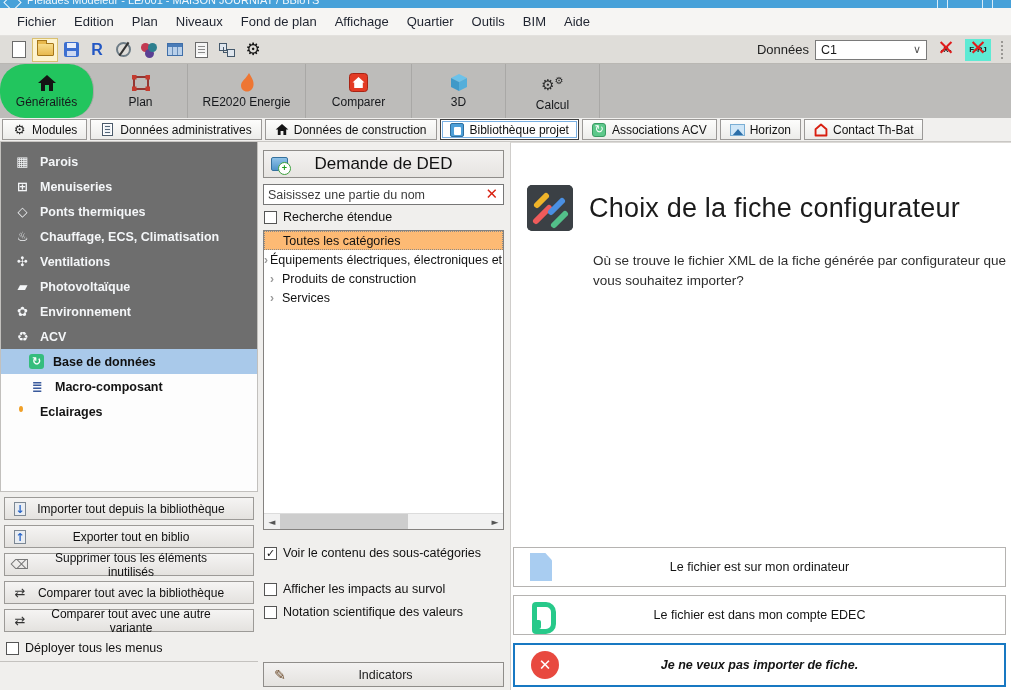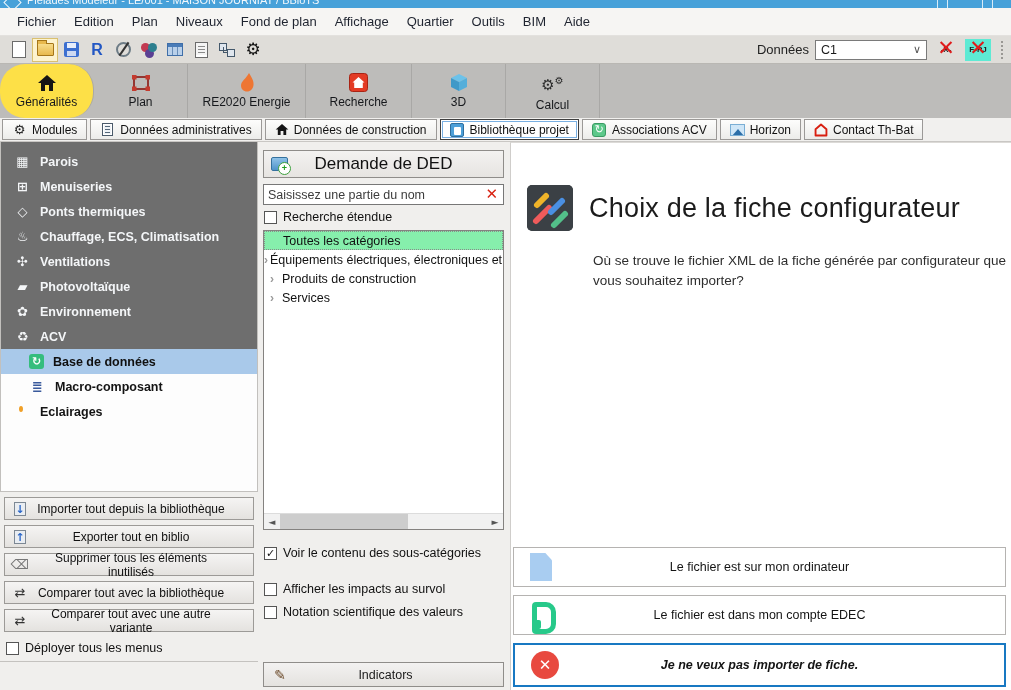--- a/index.html
+++ b/index.html
@@ -57,21 +57,21 @@
   .ti-share { width:16px; height:14px; position:relative; }
   .ti-share::before,.ti-share::after { content:""; position:absolute; width:6px; height:6px; background:#dfe6ee; border:1px solid #44586b; }
   .ti-share::before { left:0; top:0; } .ti-share::after { right:0; bottom:0; }
   .ti-share span { position:absolute; left:4px; top:4px; width:8px; height:6px; border-left:1px solid #44586b; border-bottom:1px solid #44586b; display:block; }
   .ti-gear { font-size:17px; color:#141414; line-height:1; }
 
   
   .maintabs { position:absolute; left:0; top:64px; width:1011px; height:54px; background:#bdbcba; display:flex; }
   .mtab { width:94px; height:54px; display:flex; flex-direction:column; align-items:center; justify-content:center; gap:3px; border-right:1px solid #a9a8a6; cursor:default; }
   .mtab .lbl { font-size:12px; color:#16181c; }
-  .mtab.sel { background:#fde047;border-radius:25px; }
+  .mtab.sel { background:#22c55e;border-radius:25px; }
   .mtab svg { display:block; }
 
   
   .subtabs { position:absolute; left:0; top:118px; width:1011px; height:24px; background:#f1f0ee; border-bottom:1px solid #c9c7c4; display:flex; align-items:center; gap:3px; padding-left:2px; }
   .stab { height:21px; display:flex; align-items:center; gap:5px; padding:0 9px; background:linear-gradient(#fdfdfc,#ececea); border:1px solid #9b9997; font-size:12px; color:#111; cursor:default; }
   .stab.sel { background:#fff; border:1px solid #3f3f3f; box-shadow:0 0 0 1px #fff inset, 0 0 0 2px #7ab0e2 inset; font-family:"Liberation Sans",sans-serif; }
   .st-ic { width:15px; height:15px; display:flex; align-items:center; justify-content:center; }
   .st-gear { font-size:13px; color:#222; line-height:1; }
   .st-doc { width:11px; height:13px; background:#eef2f6; border:1px solid #4a5a6a; box-shadow:inset 0 0 0 1px #fff; position:relative; }
   .st-doc::before { content:""; position:absolute; left:2px; top:2px; width:5px; height:8px; background:repeating-linear-gradient(#55687a 0 1px, transparent 1px 3px); }
@@ -118,21 +118,21 @@
   .searchwrap { margin:0 1px 5px 1px; height:21px; background:#fff; border:1px solid #777; display:flex; align-items:center; }
   .searchwrap input { flex:1; border:none; outline:none; font-size:12.5px; padding:0 4px; color:#222; font-family:"Liberation Sans",sans-serif; background:transparent; }
   .searchwrap input::placeholder { color:#3c3c3c; opacity:1; }
   .search-x { color:#d92313; font-weight:bold; font-size:15px; padding:0 5px; line-height:1; }
   .mid-chk { display:flex; align-items:center; gap:6px; margin:4px 1px 6px 2px; }
   .treebox { margin:2px 1px 0 1px; height:300px; background:#fff; border:1px solid #848280; position:relative; overflow:hidden; }
   .trow { height:19px; display:flex; align-items:center; font-size:12.5px; color:#111; white-space:nowrap; overflow:hidden; }
   .trow .exp { width:16px; text-align:center; color:#9a9a9a; font-size:12px; font-weight:bold; }
   .trow .tlbl { padding-left:2px; }
   .trow.noexp .tlbl { padding-left:18px; }
-  .trow.sel { background:#86efac; border:1px dotted #8a8a8a; }
+  .trow.sel { background:#fdba74; border:1px dotted #8a8a8a; }
   .hscroll { position:absolute; left:0; right:0; bottom:0; height:16px; background:#f1f1f1; border-top:1px solid #dcdcdc; display:flex; align-items:center; }
   .hscroll .arr { width:16px; text-align:center; color:#555; font-size:9px; }
   .hscroll .track { flex:1; position:relative; height:100%; }
   .hscroll .thumb { position:absolute; left:0; top:0; height:100%; width:62%; background:#cdcdcd; }
   .mid-opts { margin-top:16px; }
   .mid-opts .mid-chk { margin:0 1px 15px 2px; }
   .mid-opts .mid-chk + .mid-chk { margin-bottom:9px; }
   .indic-btn { position:absolute; bottom:3px; left:1px; right:1px; height:25px; background:linear-gradient(#f3f2f1,#e4e2df); border:1px solid #8f8d8a; display:flex; align-items:center; cursor:default; }
   .indic-btn .ic { width:32px; text-align:center; font-size:14px; color:#6b4a2a; }
   .indic-btn .tx { flex:1; text-align:center; font-size:12.5px; margin-right:28px; }
@@ -255,21 +255,21 @@
     <svg width="14" height="19" viewBox="0 0 14 19">
         <path d="M9 0 C12 5 14 8 13.5 12 C13 16 10.5 18.5 7 18.5 C3.5 18.5 1 16 1 12.5 C1 8 6 6 9 0 Z" fill="#ee7633"></path>
       </svg>
     <span class="lbl">RE2020 Energie</span>
   </div>
   <div class="mtab" style="width:106px">
     <svg width="19" height="19" viewBox="0 0 19 19">
         <rect x="0.5" y="0.5" width="18" height="18" rx="3" fill="#e33b25" stroke="#a82415"></rect>
         <path d="M9.5 4 L15.5 9.5 H13.8 V15 H5.2 V9.5 H3.5 Z" fill="#fff"></path>
       </svg>
-    <span class="lbl">Recherche</span>
+    <span class="lbl">Comparer</span>
   </div>
   <div class="mtab">
     <svg width="20" height="19" viewBox="0 0 20 19">
         <path d="M10 1 L18 5 L10 9 L2 5 Z" fill="#6cc2ea"></path>
         <path d="M2 5 L10 9 V18 L2 14 Z" fill="#3f99c8"></path>
         <path d="M18 5 L10 9 V18 L18 14 Z" fill="#55aeda"></path>
       </svg>
     <span class="lbl">3D</span>
   </div>
   <div class="mtab">

